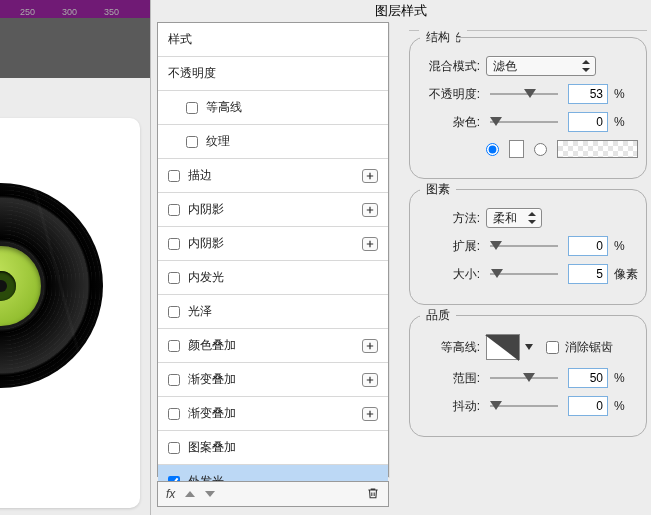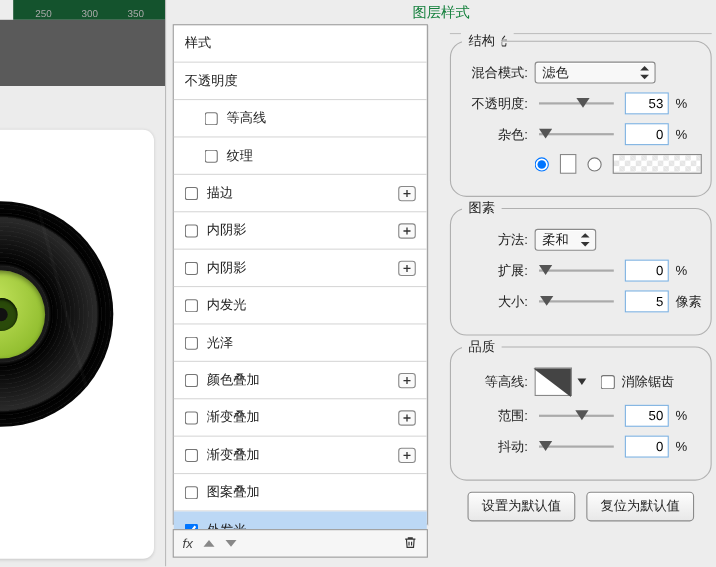--- a/index.html
+++ b/index.html
@@ -1,34 +1,34 @@
 <!DOCTYPE html>
 <html><head>
 <meta charset="utf-8">
 <style>
   * { box-sizing: border-box; margin: 0; padding: 0; font-family: "Helvetica Neue", Arial, sans-serif; }
   body { width: 651px; height: 515px; overflow: hidden; background: #ededed; position: relative; font-size: 12px; color: #222; }
   
   
-  .ruler { position: absolute; top: 0; left: 12px; width: 150px; height: 18px; background: #14532d; color: #aaa; font-size: 9px; display: flex; align-items: flex-end; }
+  .ruler { position: absolute; top: 0; left: 0; width: 150px; height: 18px; background: #701a75; color: #aaa; font-size: 9px; display: flex; align-items: flex-end; }
   .ruler span { position: absolute; bottom: 1px; }
   
   
   .canvas-area { position: absolute; top: 18px; left: 0; width: 150px; height: 497px; background: linear-gradient(#5a5a5a 0%, #5a5a5a 60px, #ececec 60px, #ececec 100%); }
   .white-card { position: absolute; top: 100px; left: -120px; width: 260px; height: 390px; background: #fff; border-radius: 10px; box-shadow: 0 1px 3px rgba(0,0,0,0.15); }
   .vinyl { position: absolute; top: 65px; left: 18px; width: 205px; height: 205px; border-radius: 50%; background: radial-gradient(circle, #000 0%, #1a1a1a 30%, #000 32%, #2a2a2a 60%, #000 62%, #1a1a1a 100%); overflow: hidden; }
   .vinyl::before { content:""; position:absolute; inset:0; border-radius:50%; background: repeating-radial-gradient(circle, transparent 0, transparent 3px, rgba(80,80,80,0.2) 4px); }
   .vinyl-label { position: absolute; top: 50%; left: 50%; width: 80px; height: 80px; margin: -40px 0 0 -40px; border-radius: 50%; background: radial-gradient(circle at 35% 35%, #c6e65f, #80b01f); box-shadow: inset 0 2px 5px rgba(0,0,0,0.4); }
   .vinyl-hole { position: absolute; top:50%; left:50%; width: 30px; height: 30px; margin:-15px 0 0 -15px; border-radius:50%; background:#2a4a0a; box-shadow: inset 0 1px 3px #000; }
   .vinyl-hole::after { content:""; position:absolute; top:50%; left:50%; width:12px; height:12px; margin:-6px 0 0 -6px; border-radius:50%; background:#111; }
   .shine2 { position:absolute; top:0; right:20%; width:3px; height:100%; background: rgba(255,255,255,0.03); transform: rotate(-15deg); }
   
   
   .dialog { position: absolute; top: 0; left: 150px; right: 0; bottom: 0; background: #ededed; border-left: 1px solid #bbb; }
-  .dialog-title { position:absolute; top:2px; left:0; right:0; text-align:center; font-size:13px; color:#15803d; }
+  .dialog-title { position:absolute; top:2px; left:0; right:0; text-align:center; font-size:13px; color:#000000; }
   
   
   .styles-panel { position:absolute; top:22px; left:6px; width:232px; bottom:38px; background:#fff; border:1px solid #9a9a9a; box-shadow: 1px 1px 0 rgba(0,0,0,0.05); }
   .styles-panel .hdr { padding:8px 10px; border-bottom:1px solid #d8d8d8; }
   .styles-panel .row { display:flex; align-items:center; padding:8px 10px; border-bottom:1px solid #d8d8d8; position:relative; }
   .styles-panel .row.indent { padding-left:28px; }
   .styles-panel .row.selected { background:#bcd8f5; }
   .styles-panel input[type=checkbox] { margin-right:8px; width:12px; height:12px; }
   .plus-btn { position:absolute; right:10px; top:50%; transform:translateY(-50%); width:16px; height:14px; border:1px solid #888; border-radius:3px; background:#fafafa; display:flex; align-items:center; justify-content:center; cursor:pointer; }
   .plus-btn svg { width:8px; height:8px; }
@@ -282,18 +282,14 @@
         <span class="field-label">抖动:</span>
         <div class="slider">
             <div class="slider-track"></div>
             <div class="slider-thumb" style="left:0"></div>
           </div>
         <input class="num-input plain" value="0" style="">
         <span class="unit">%</span>
       </div>
     </div>
 
-    <div class="btn-row">
-      <div class="push-btn">设置为默认值</div>
-      <div class="push-btn">复位为默认值</div>
-    </div>
   </div>
 </div>
 
 </body></html>

